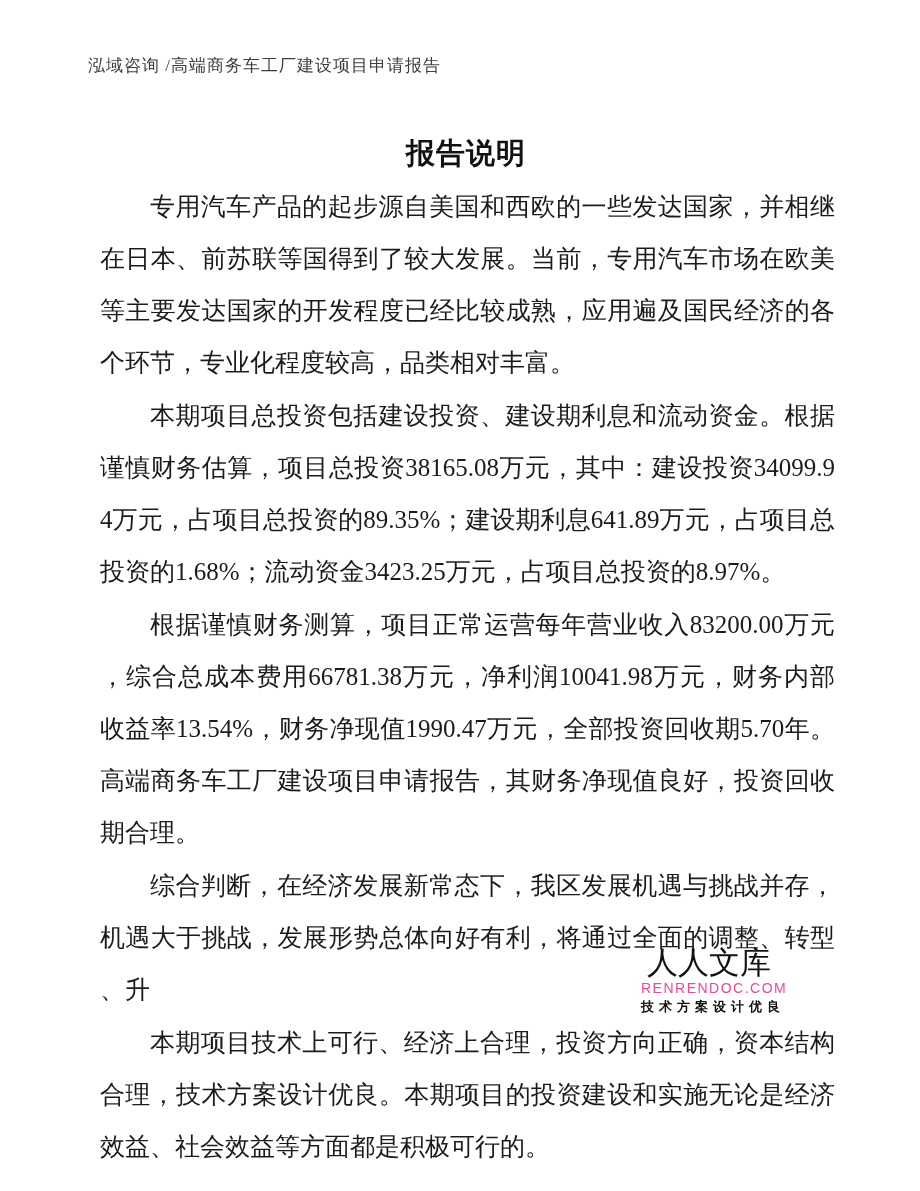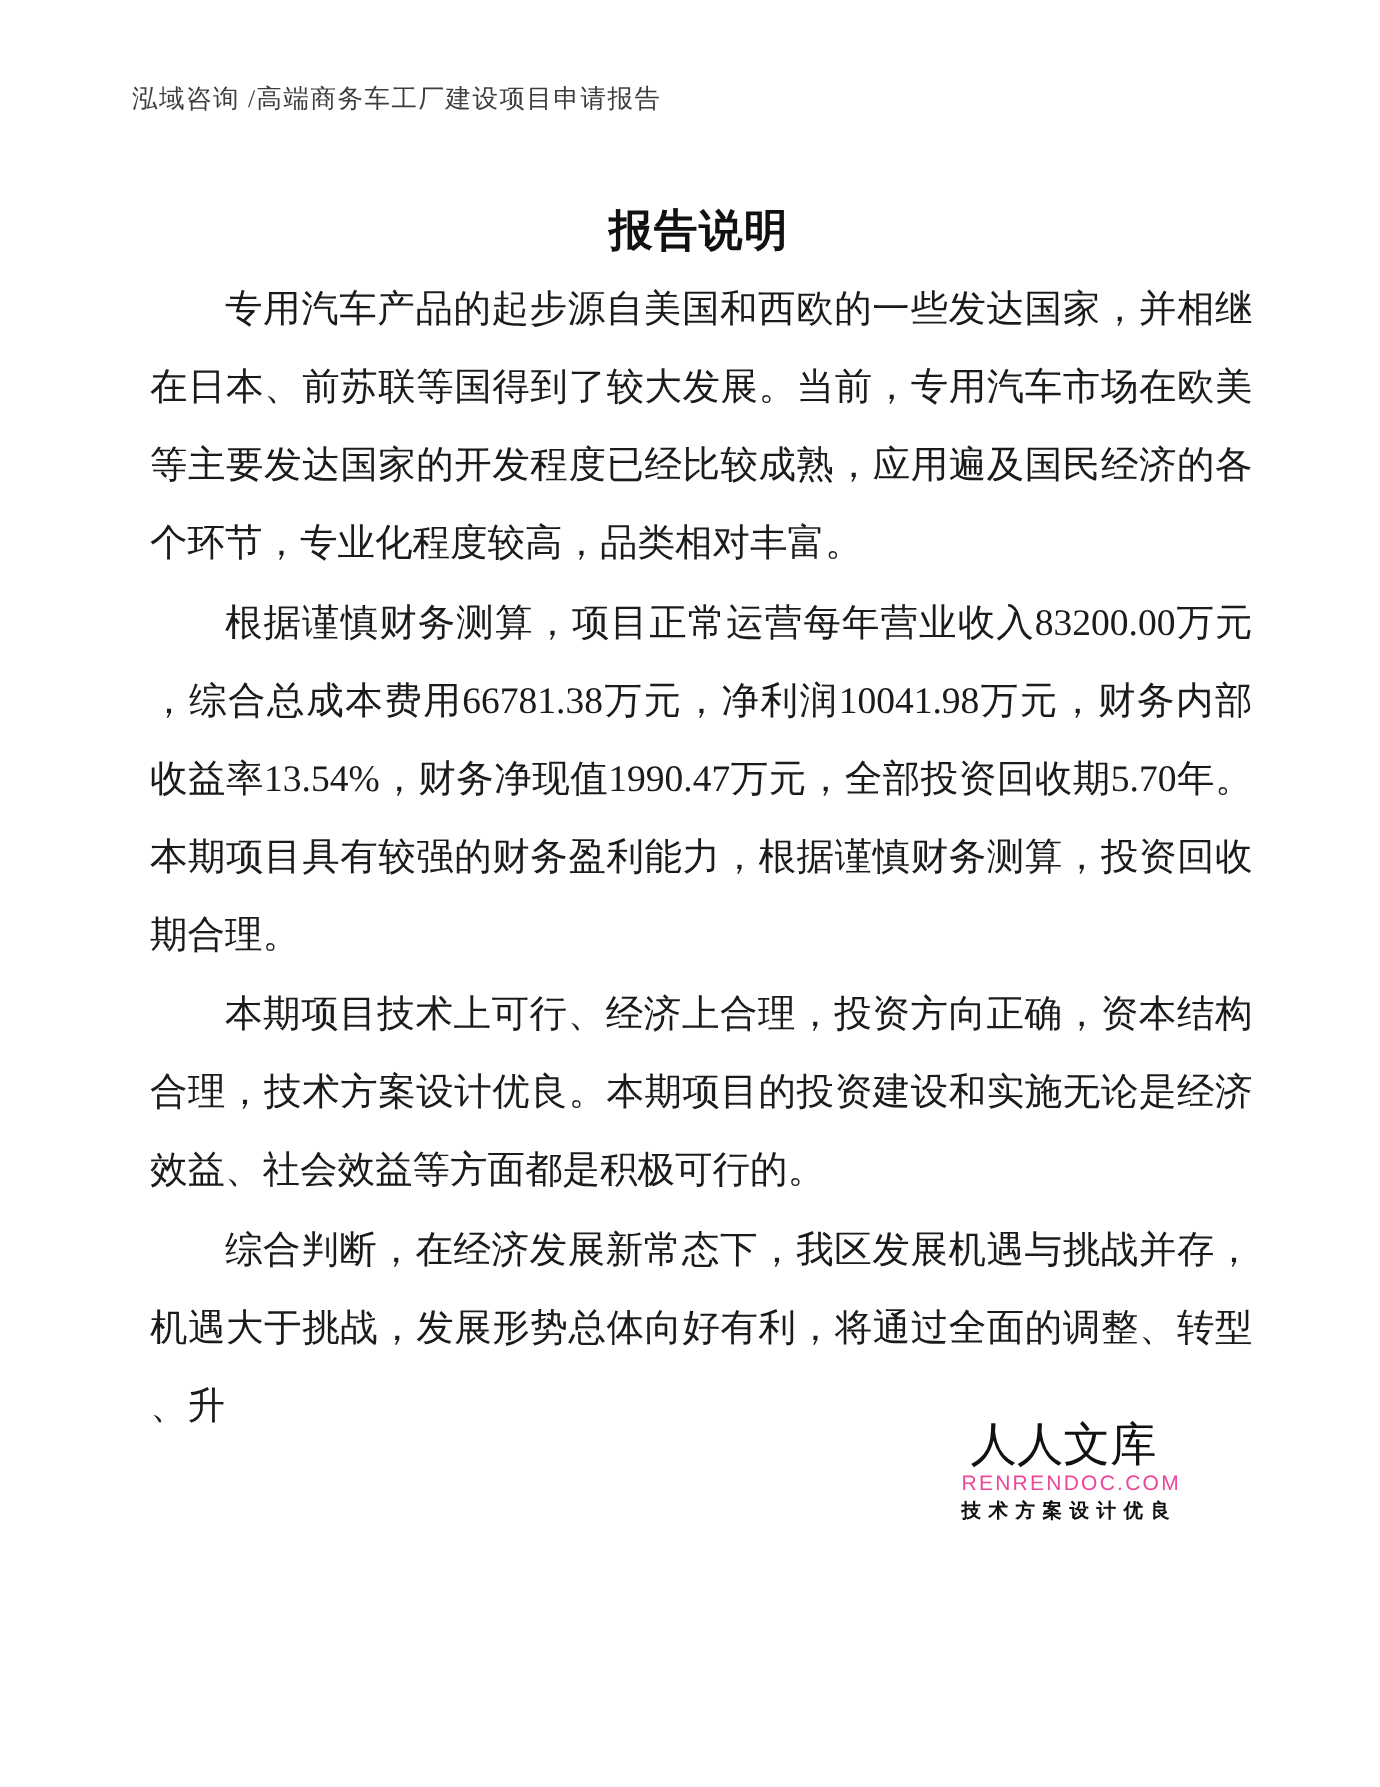--- a/index.html
+++ b/index.html
@@ -91,23 +91,24 @@
 <body>
 
 <div class="page">
 
   <div class="doc-header">泓域咨询 /高端商务车工厂建设项目申请报告</div>
 
   <div class="doc-title">报告说明</div>
 
   <div class="doc-body">
     <p>专用汽车产品的起步源自美国和西欧的一些发达国家，并相继在日本、前苏联等国得到了较大发展。当前，专用汽车市场在欧美等主要发达国家的开发程度已经比较成熟，应用遍及国民经济的各个环节，专业化程度较高，品类相对丰富。</p>
-    <p>根据谨慎财务测算，项目正常运营每年营业收入83200.00万元，综合总成本费用66781.38万元，净利润10041.98万元，财务内部收益率13.54%，财务净现值1990.47万元，全部投资回收期5.70年。本期项目具有较强的财务盈利能力，根据谨慎财务测算，投资回收期合理。</p>
+    <p>本期项目总投资包括建设投资、建设期利息和流动资金。根据谨慎财务估算，项目总投资38165.08万元，其中：建设投资34099.94万元，占项目总投资的89.35%；建设期利息641.89万元，占项目总投资的1.68%；流动资金3423.25万元，占项目总投资的8.97%。</p>
+    <p>根据谨慎财务测算，项目正常运营每年营业收入83200.00万元，综合总成本费用66781.38万元，净利润10041.98万元，财务内部收益率13.54%，财务净现值1990.47万元，全部投资回收期5.70年。高端商务车工厂建设项目申请报告，其财务净现值良好，投资回收期合理。</p>
+    <p>综合判断，在经济发展新常态下，我区发展机遇与挑战并存，机遇大于挑战，发展形势总体向好有利，将通过全面的调整、转型、升</p>
     <p>本期项目技术上可行、经济上合理，投资方向正确，资本结构合理，技术方案设计优良。本期项目的投资建设和实施无论是经济效益、社会效益等方面都是积极可行的。</p>
-    <p>综合判断，在经济发展新常态下，我区发展机遇与挑战并存，机遇大于挑战，发展形势总体向好有利，将通过全面的调整、转型、升</p>
   </div>
 
   <div class="watermark">
     <div class="wm-brand" style="color: rgb(17, 17, 17);">人人文库</div>
     <div class="wm-domain" style="color: #ec4899;">RENRENDOC.COM</div>
     <div class="wm-tagline">技术方案设计优良</div>
   </div>
 
 </div>
 

